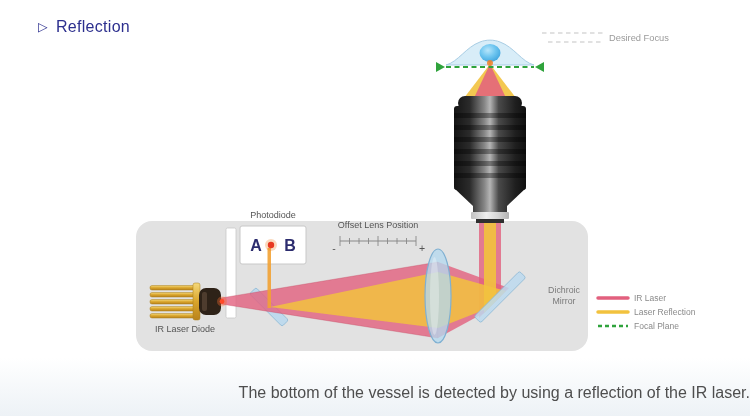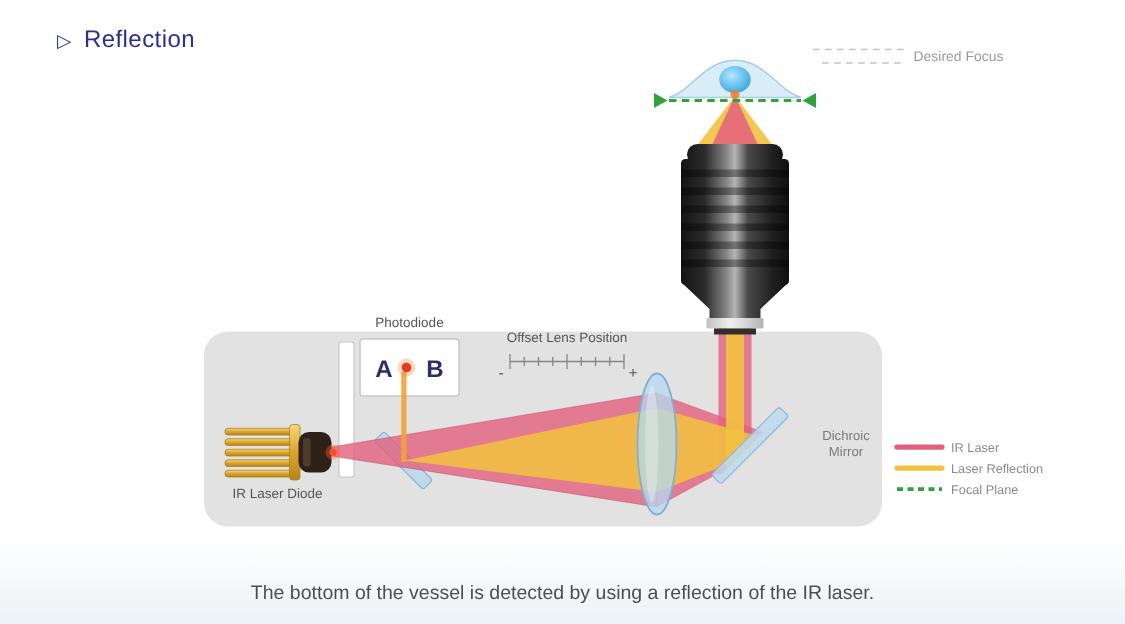--- a/index.html
+++ b/index.html
@@ -7,22 +7,22 @@
     position:relative;width:750px;height:416px;overflow:hidden;
     background:linear-gradient(180deg,#ffffff 0%,#ffffff 86%,#edf2f6 100%);
     font-family:"Liberation Sans",sans-serif;
   }
   .title{
     position:absolute;left:38px;top:18px;display:flex;align-items:center;
     color:#2c2f8e;font-size:16px;font-weight:500;letter-spacing:.3px;
   }
   .title .marker{font-size:12.5px;margin-right:8px;transform:translateY(-1px);}
   .caption{
-    position:absolute;left:0;right:0;bottom:14px;text-align:center;
-    color:#4e4e4e;font-size:13px;
+    position:absolute;left:0;right:0;bottom:14px;text-align:right;
+    color:#4e4e4e;font-size:16px;
   }
   svg{position:absolute;left:0;top:0;}
   svg text{font-family:"Liberation Sans",sans-serif;}
   .lbl{fill:#555555;font-size:9px;}
   .lbl-lt{fill:#9a9a9a;font-size:9.3px;}
   .lbl-md{fill:#7a7a7a;font-size:8.8px;}
   .lbl-leg{fill:#8a8a8a;font-size:8.5px;}
   .ab{fill:#2c2c6e;font-size:16px;font-weight:bold;}
   .sign{fill:#555555;font-size:10.5px;}
 </style>

